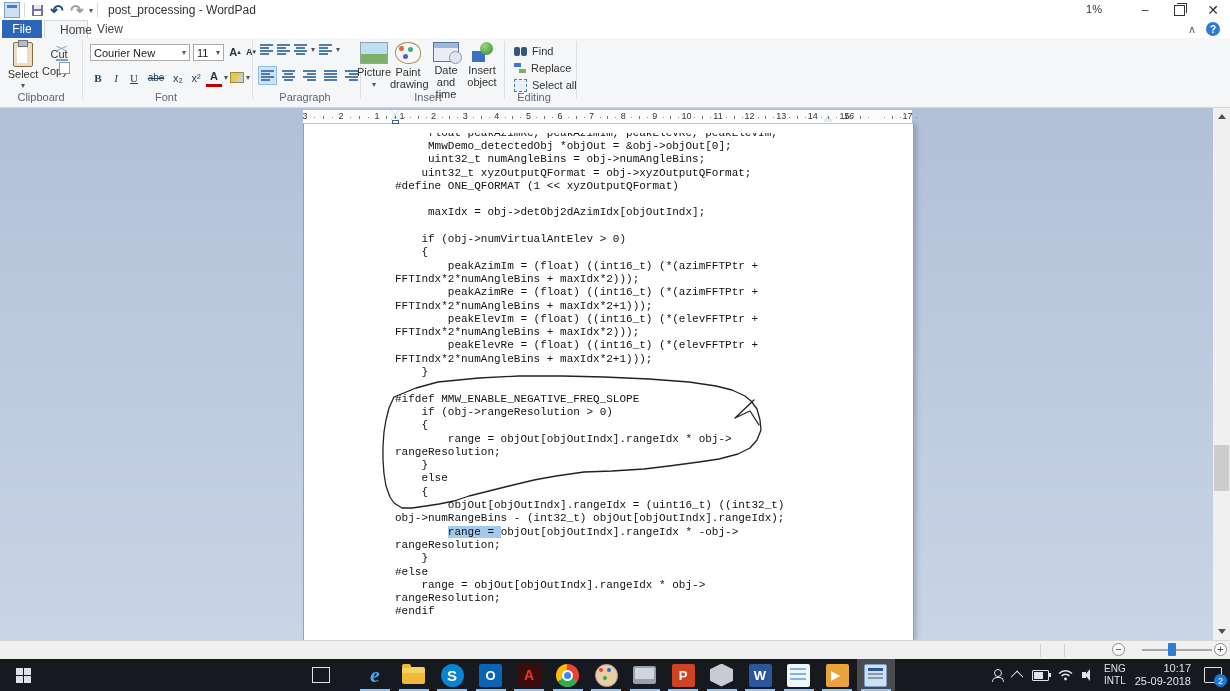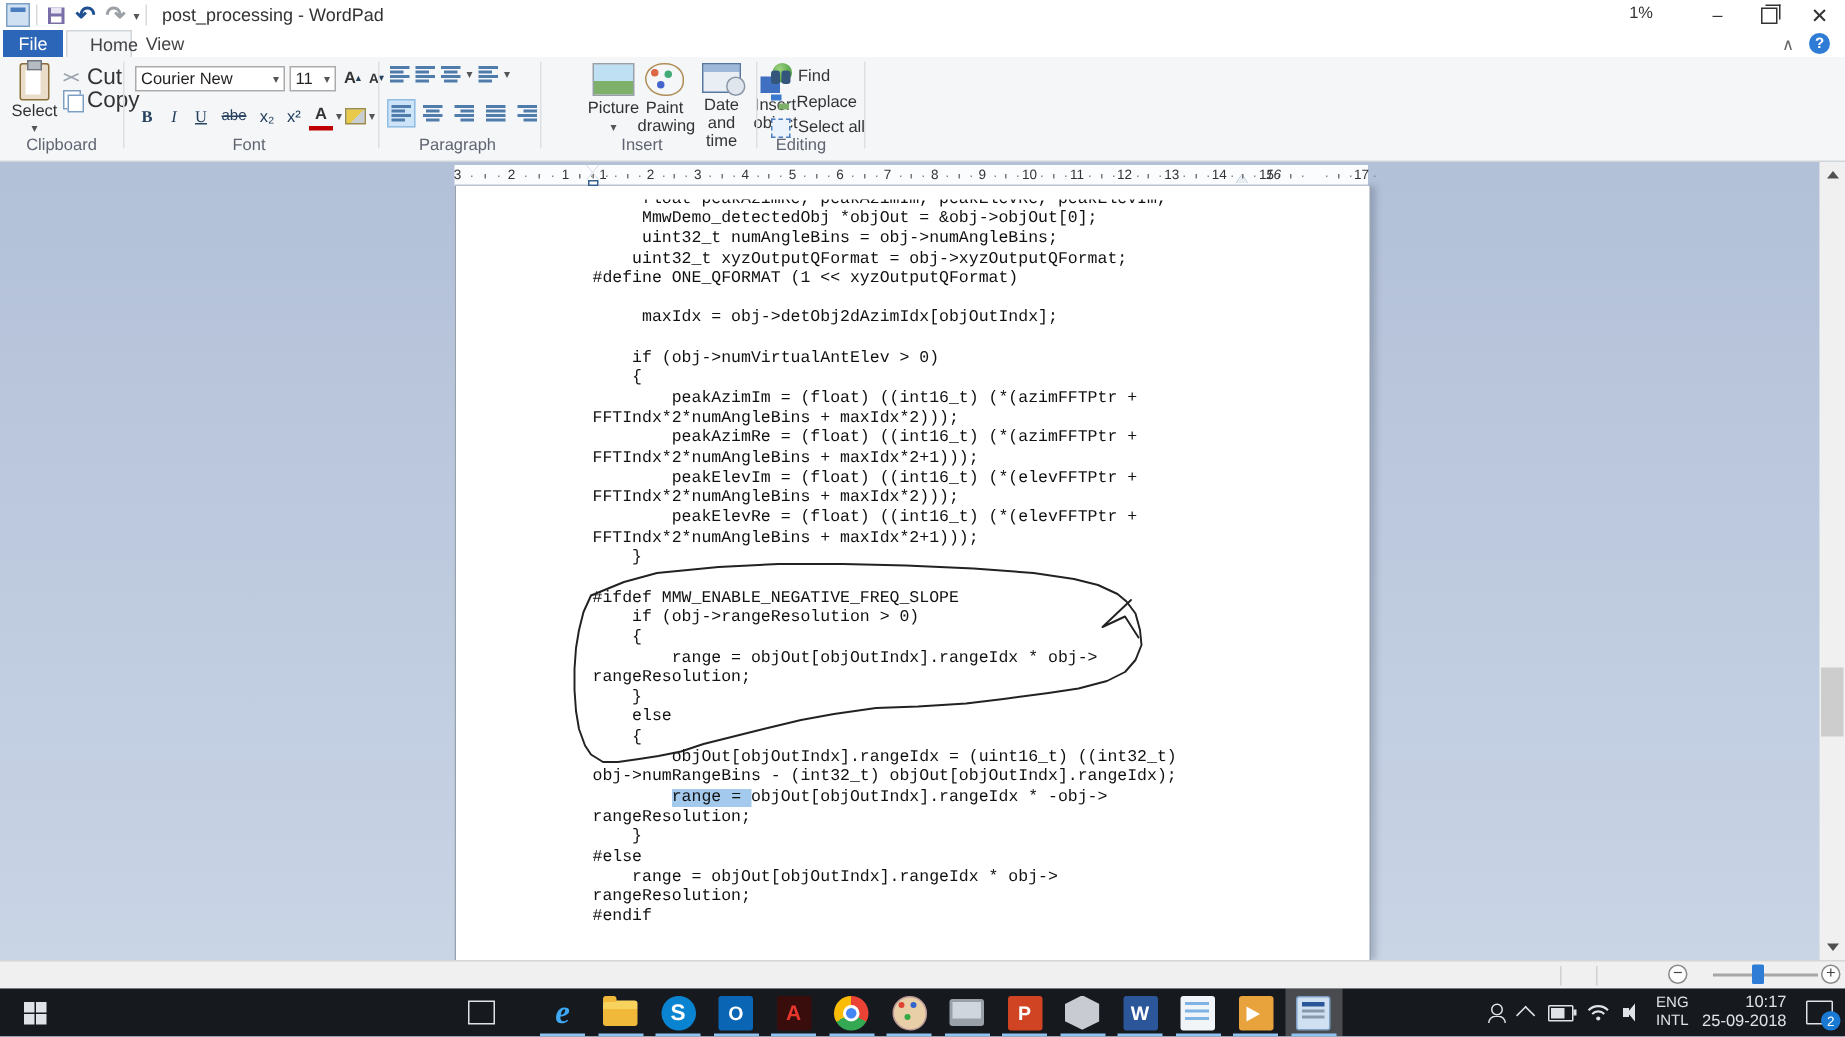--- a/index.html
+++ b/index.html
@@ -39,21 +39,21 @@
   .gsep{position:absolute;top:3px;width:1px;height:58px;background:#dcdfe3;}
   .glabel{position:absolute;top:53px;font-size:11px;color:#5f6470;width:100px;text-align:center;}
   .rbtn-lbl{font-size:11px;color:#333;}
   .dda{font-size:8px;color:#555;}
 
   
   #paste-btn{left:8px;top:4px;width:30px;height:48px;display:flex;flex-direction:column;align-items:center;gap:1px;}
   .clipboard{width:18px;height:24px;background:#e9dcc8;border:1px solid #8a6d3b;border-radius:2px;position:relative;}
   .clipboard:before{content:"";position:absolute;left:4px;top:-3px;width:8px;height:5px;background:#b7bcc2;border:1px solid #70767e;}
   .clipboard:after{content:"";position:absolute;left:3px;top:4px;width:10px;height:16px;background:#fff;}
-  .cutcopy{display:flex;align-items:center;gap:4px;font-size:15px;color:#333;height:15px;}
+  .cutcopy{display:flex;align-items:flex-end;gap:4px;font-size:11px;color:#333;height:15px;flex-direction:column;}
   .scis{width:12px;height:10px;position:relative;}
   .scis:before,.scis:after{content:"";position:absolute;width:11px;height:1.4px;background:#9aa3ad;top:4px;left:0;}
   .scis:before{transform:rotate(25deg);}
   .scis:after{transform:rotate(-25deg);}
   .copyic{width:10px;height:11px;border:1px solid #7d9fc4;background:#fff;position:relative;}
   .copyic:before{content:"";position:absolute;left:2px;top:2px;width:9px;height:10px;border:1px solid #7d9fc4;background:#fff;}
 
   .selbox{background:#fff;border:1px solid #ababab;height:17px;display:flex;align-items:center;justify-content:space-between;padding:0 3px;font-size:11px;color:#222;box-sizing:border-box;}
   .fbtn{width:16px;height:16px;display:flex;align-items:center;justify-content:center;font-size:11px;color:#26415e;}
   .bigA{font-weight:bold;color:#333;}
@@ -77,21 +77,21 @@
     linear-gradient(#4f7cab 0 0) 0 0/13px 2px no-repeat,
     linear-gradient(#4f7cab 0 0) 4px 3px/9px 2px no-repeat,
     linear-gradient(#4f7cab 0 0) 0 6px/13px 2px no-repeat,
     linear-gradient(#4f7cab 0 0) 4px 9px/9px 2px no-repeat;}
   .bars.j{background:
     linear-gradient(#4f7cab 0 0) 0 0/13px 2px no-repeat,
     linear-gradient(#4f7cab 0 0) 0 3px/13px 2px no-repeat,
     linear-gradient(#4f7cab 0 0) 0 6px/13px 2px no-repeat,
     linear-gradient(#4f7cab 0 0) 0 9px/13px 2px no-repeat;}
 
-  .insbtn{position:absolute;top:4px;width:36px;height:58px;display:flex;flex-direction:column;align-items:center;gap:2px;margin-left:35px;}
+  .insbtn{position:absolute;top:4px;width:36px;height:58px;display:flex;flex-direction:column;align-items:center;gap:2px;}
   .inslbl{font-size:11px;color:#333;text-align:center;line-height:12px;}
   .picic{width:26px;height:20px;border:1px solid #98a0a8;background:linear-gradient(#bfe0f2 0 55%, #7fb069 55% 100%);}
   .palic{width:24px;height:20px;border-radius:50% 50% 45% 55%;background:radial-gradient(circle at 35% 35%, #f3e4c8 0 60%, #d9a] 60%),#e7cfa0;position:relative;border:1px solid #b08d57;}
   .palic:before{content:"";position:absolute;left:3px;top:3px;width:5px;height:5px;border-radius:50%;background:#d64;box-shadow:9px 1px 0 #4a7,4px 8px 0 #46c;}
   .calic{width:24px;height:20px;border:1px solid #5577a0;background:
      linear-gradient(#9db8d8 0 5px, #e9eef5 5px 100%);position:relative;}
   .calic:before{content:"";position:absolute;right:-4px;bottom:-3px;width:11px;height:11px;border-radius:50%;background:#dfe6ee;border:1px solid #8b97a6;}
   .objic{width:22px;height:20px;position:relative;}
   .objic:before{content:"";position:absolute;left:1px;bottom:0;width:13px;height:11px;background:#3f6fc0;}
   .objic:after{content:"";position:absolute;right:0;top:0;width:13px;height:13px;border-radius:50%;background:radial-gradient(circle at 35% 30%,#9fd37f,#2e8b2e);}

